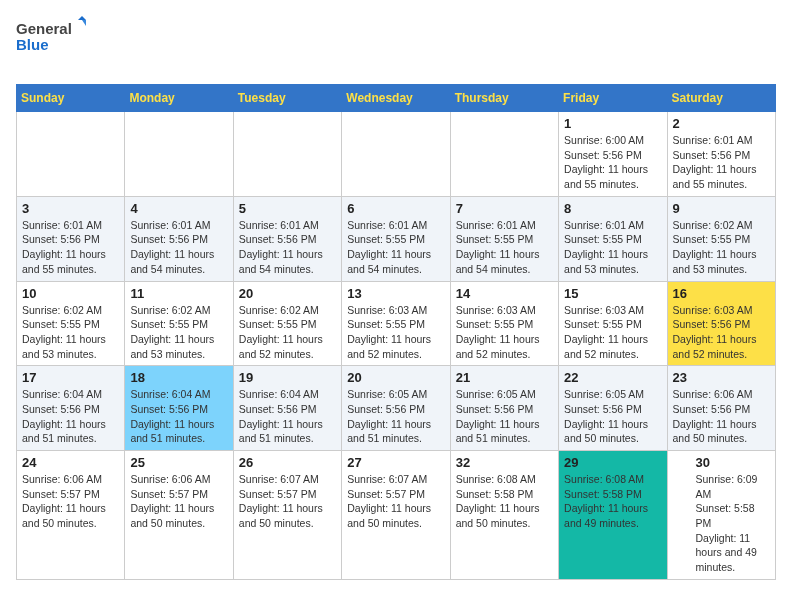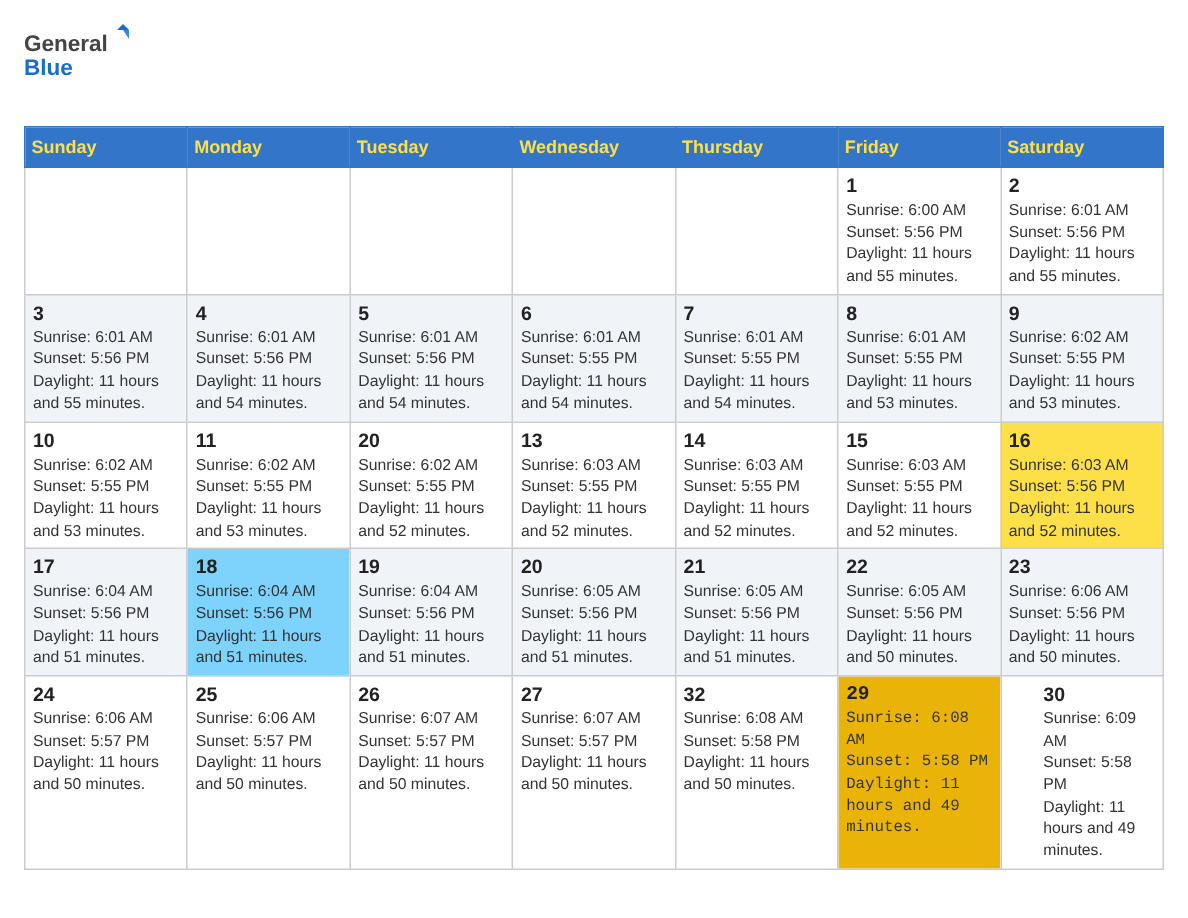--- a/index.html
+++ b/index.html
@@ -283,21 +283,21 @@
           <div class="day-info" style="white-space: pre-line;">Sunrise: 6:07 AM
 Sunset: 5:57 PM
 Daylight: 11 hours and 50 minutes.</div>
         </td>
         <td style="background: rgb(255, 255, 255);">
           <span class="day-num">32</span>
           <div class="day-info" style="white-space: pre-line;">Sunrise: 6:08 AM
 Sunset: 5:58 PM
 Daylight: 11 hours and 50 minutes.</div>
         </td>
-        <td style="background: #eab308; font-family: Liberation Mono, monospace;">
+        <td style="background: #14b8a6;">
           <span class="day-num">29</span>
           <div class="day-info" style="white-space: pre-line;">Sunrise: 6:08 AM
 Sunset: 5:58 PM
 Daylight: 11 hours and 49 minutes.</div>
         </td>
         <td style="background: rgb(255, 255, 255); padding-left: 28px;">
           <span class="day-num">30</span>
           <div class="day-info" style="white-space: pre-line;">Sunrise: 6:09 AM
 Sunset: 5:58 PM
 Daylight: 11 hours and 49 minutes.</div>

